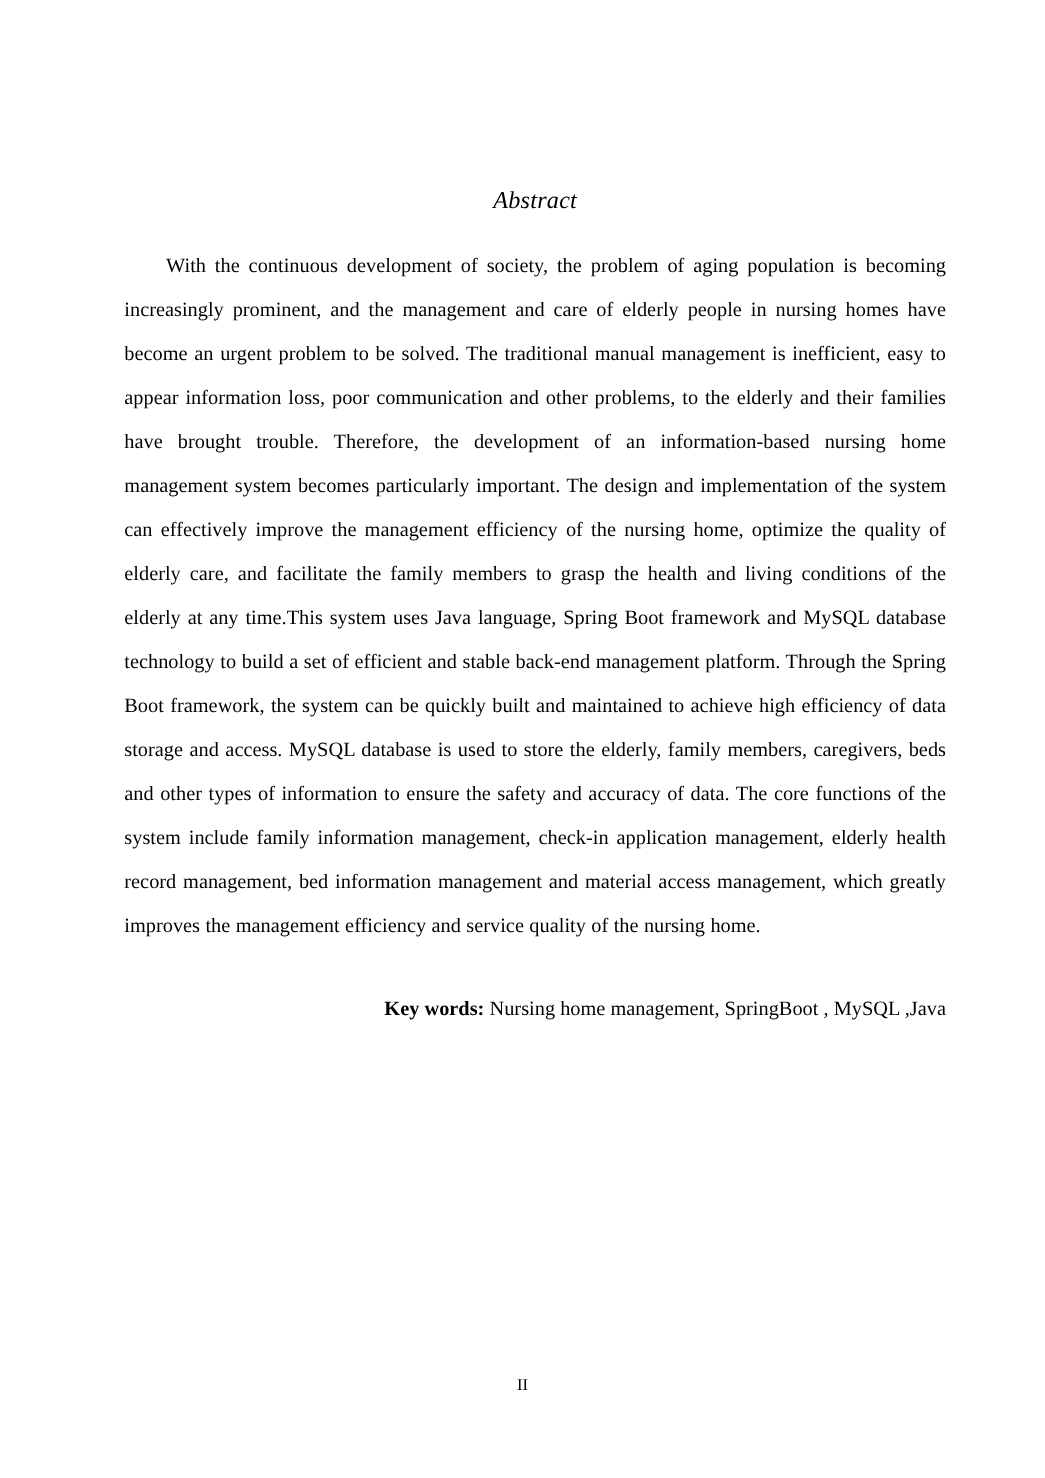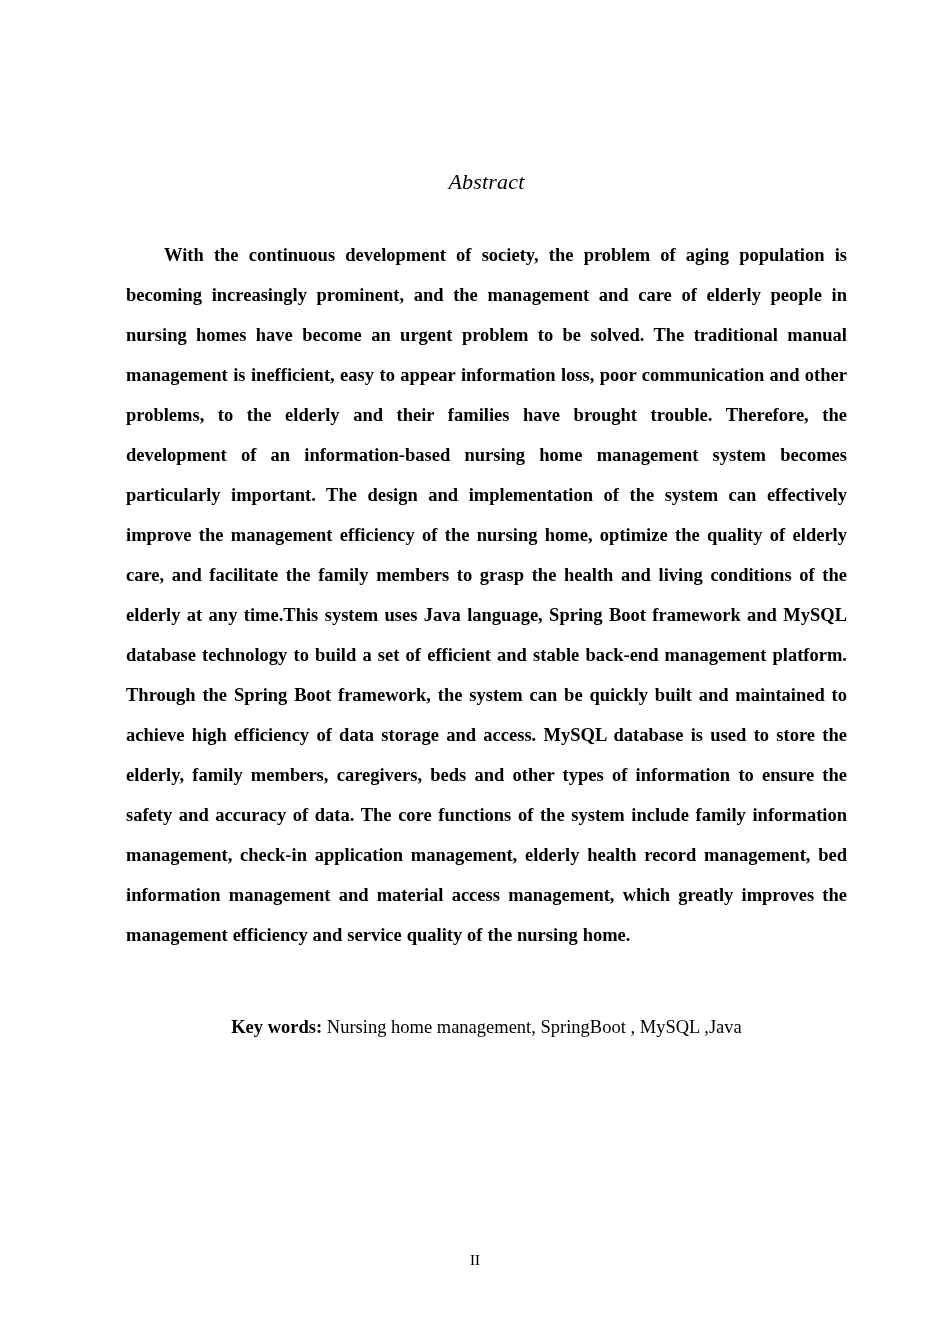--- a/index.html
+++ b/index.html
@@ -33,36 +33,35 @@
     text-align: center;
     font-size: 22px;
     line-height: 28px;
     margin: 0;
     padding-top: 168px;
     font-weight: normal;
     letter-spacing: 0.2px;
     font-style: italic;
   }
   .abstract-body {
-    margin: 13px;
+    margin: 0;
     padding-top: 26px;
     font-size: 18.5px;
     line-height: 40px;
     text-align: justify;
     text-justify: inter-word;
     text-indent: 38px;
     word-spacing: 0.3px;
-    font-weight: bold;
   }
   .keywords {
-    margin: 16px;
+    margin: 0;
     padding-top: 36px;
     font-size: 18.5px;
     line-height: 40px;
-    text-align: center;
+    text-align: right;
   }
   .keywords-label {
     font-weight: bold;
   }
   .page-number {
     position: absolute;
     left: 0;
     top: 1251px;
     width: 950px;
     text-align: center;

